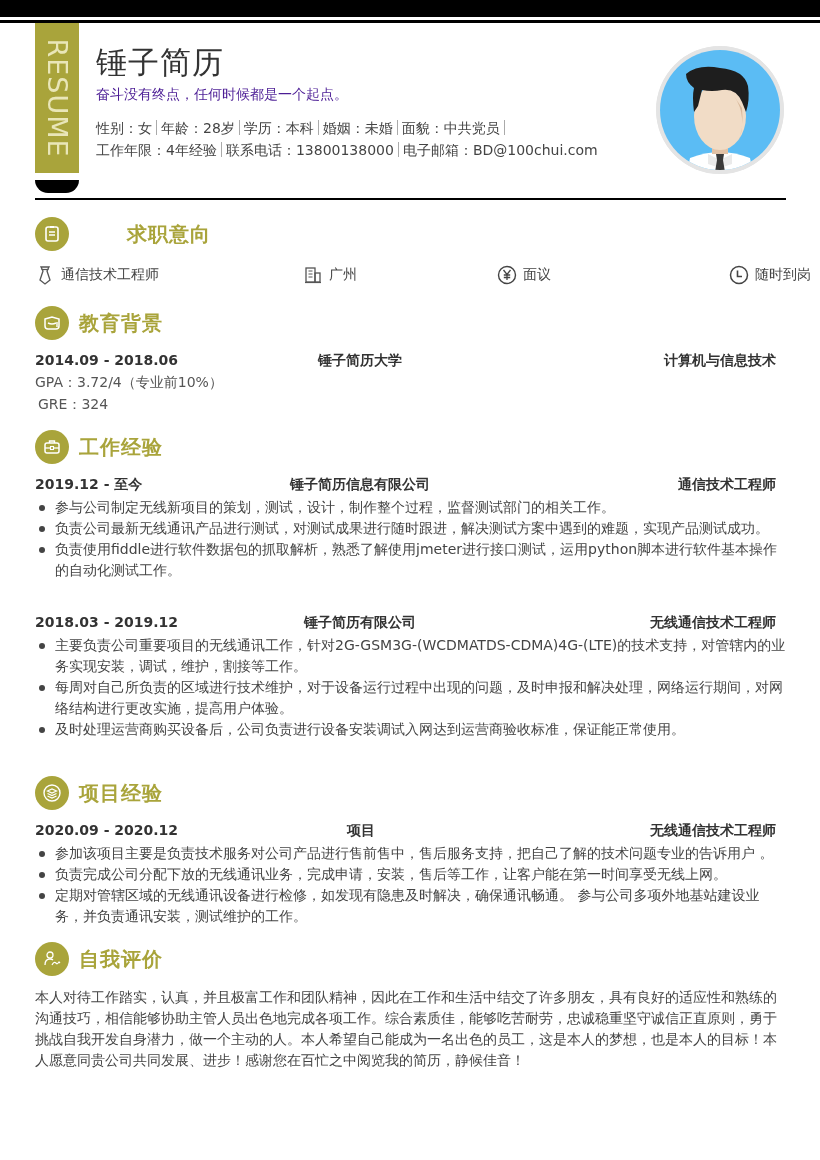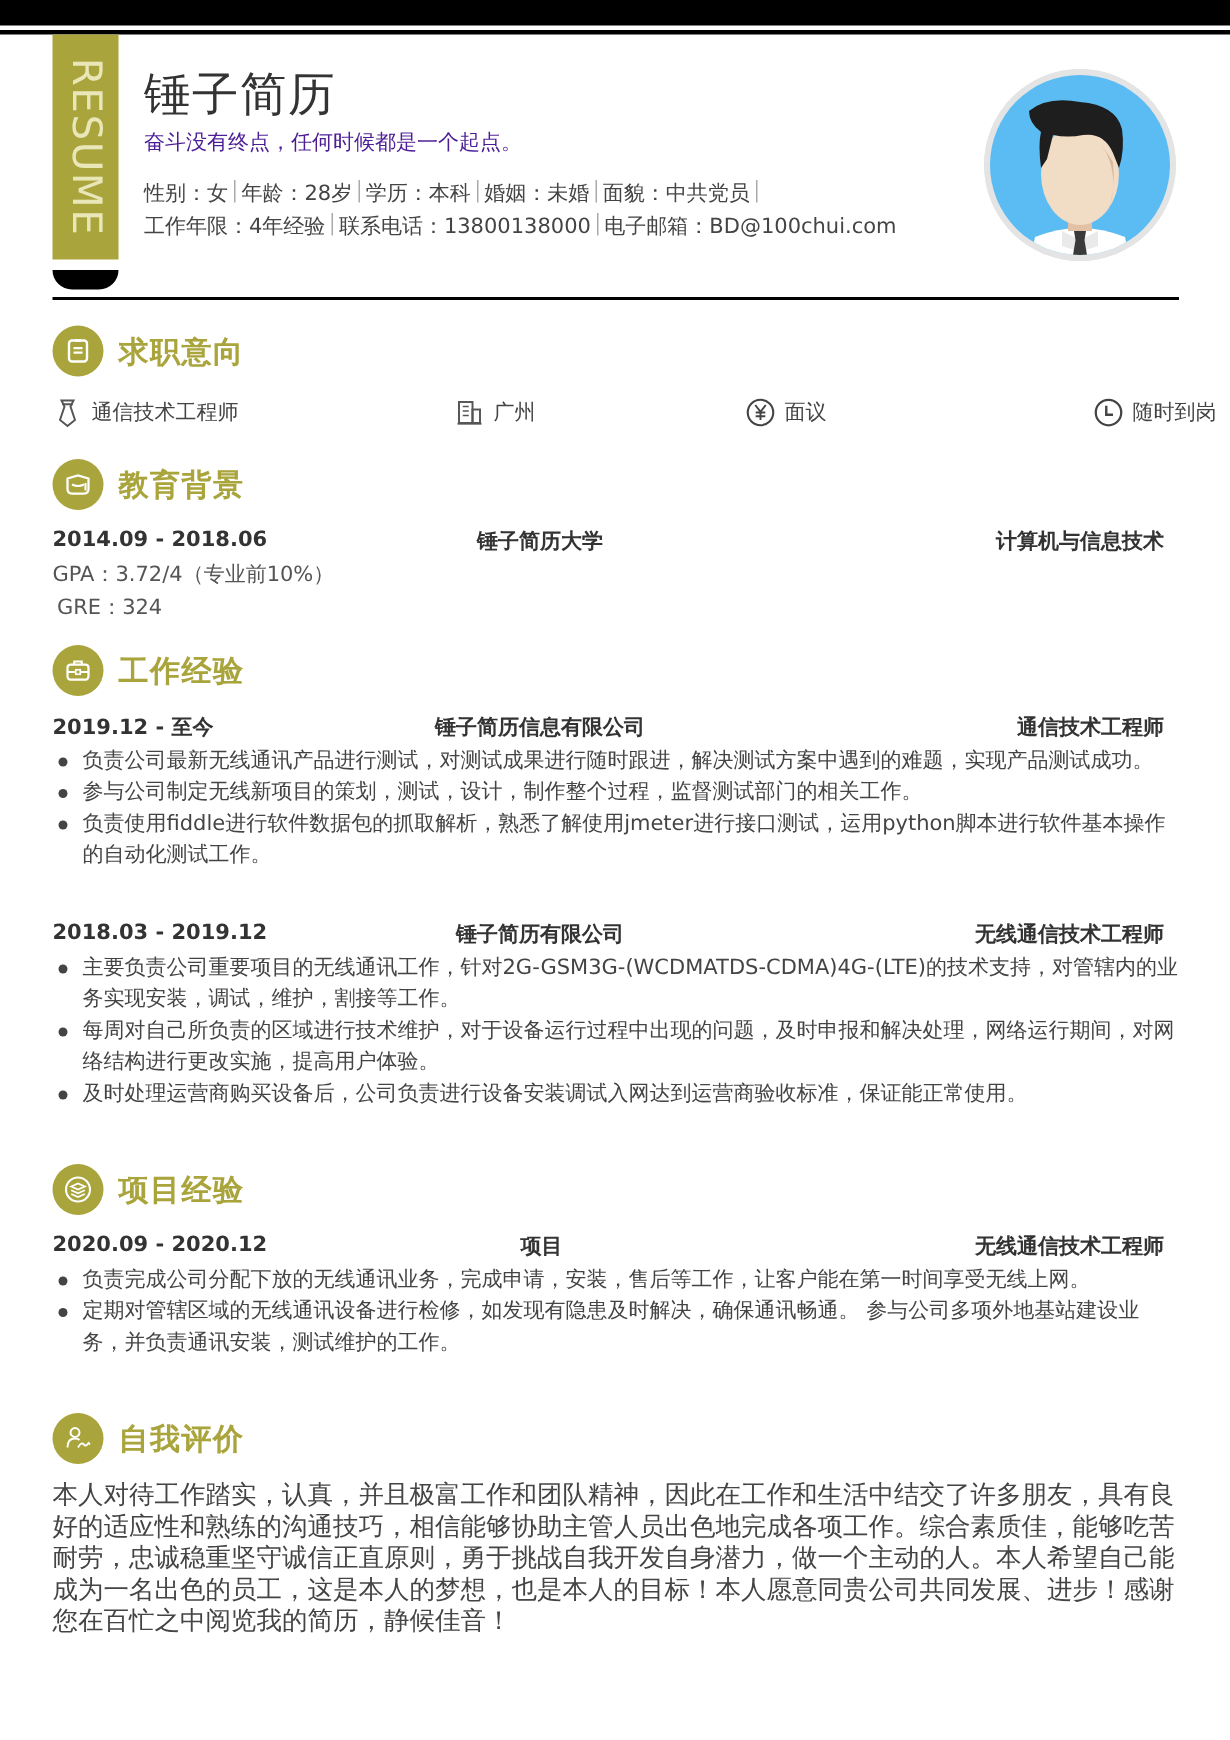--- a/index.html
+++ b/index.html
@@ -42,21 +42,21 @@
   .entry-head .date { position: absolute; left: 0; top: 0; }
   .entry-head .org { position: absolute; top: 0; }
   .entry-head .role { position: absolute; right: 0; top: 0; }
 
   .plain { position: absolute; left: 35px; font-size: 14px; color: #555; white-space: nowrap; }
 
   ul.bullets { position: absolute; left: 35px; width: 751px; list-style: none; font-size: 14px; color: #444; line-height: 21px; }
   ul.bullets li { position: relative; padding-left: 20px; }
   ul.bullets li::before { content: ""; position: absolute; left: 4px; top: 8px; width: 6px; height: 6px; border-radius: 50%; background: #444; }
 
-  .selfeval { position: absolute; left: 35px; top: 987px; width: 751px; font-size: 17px; color: #444; line-height: 21px; }
+  .selfeval { position: absolute; left: 35px; top: 987px; width: 751px; font-size: 14px; color: #444; line-height: 21px; }
 </style>
 </head>
 <body>
 
 <div class="top-bar"></div>
 <div class="top-line"></div>
 
 <div class="resume-tab">
   <span>RESUME</span>
 </div>
@@ -86,21 +86,21 @@
       <rect x="56" y="90" width="16" height="18" fill="#e2c2a6"></rect>
       <ellipse cx="64" cy="70" rx="26" ry="34" fill="#f1dcc6"></ellipse>
       <path d="M78 50 Q92 70 82 98 Q88 80 86 62 Z" fill="#d9b89b"></path>
       <path d="M30 28 Q42 18 64 22 Q88 24 92 40 Q94 54 90 66 L86 56 Q80 42 66 44 Q56 46 46 44 L42 60 L38 66 Q36 50 38 42 Q30 36 30 28 Z" fill="#1e1e1e"></path>
     </g>
   </svg>
 </div>
 
 <div class="header-rule"></div>
 
-<div class="section-title" style="top:217px;">
+<div class="section-title" style="top:217px;gap:48px;">
   <div class="badge">
     <svg width="18" height="18" viewBox="0 0 18 18">
         <rect x="3" y="2" width="12" height="14" rx="2" fill="none" stroke="#fff" stroke-width="1.6"></rect>
         <line x1="6" y1="7" x2="12" y2="7" stroke="#fff" stroke-width="1.5"></line>
         <line x1="6" y1="10" x2="12" y2="10" stroke="#fff" stroke-width="1.5"></line>
         <line x1="7" y1="2" x2="11" y2="2" stroke="#fff" stroke-width="2"></line>
       </svg>
   </div>
   <div class="label">求职意向</div>
 </div>
@@ -178,22 +178,22 @@
   </div>
   <div class="label">工作经验</div>
 </div>
 
 <div class="entry-head" style="top:476px;">
   <span class="date">2019.12 - 至今</span>
   <span class="org" style="left:255px;">锤子简历信息有限公司</span>
   <span class="role">通信技术工程师</span>
 </div>
 <ul class="bullets" style="top:497px;">
+  <li>参与公司制定无线新项目的策划，测试，设计，制作整个过程，监督测试部门的相关工作。</li>
   <li>负责公司最新无线通讯产品进行测试，对测试成果进行随时跟进，解决测试方案中遇到的难题，实现产品测试成功。</li>
-  <li>参与公司制定无线新项目的策划，测试，设计，制作整个过程，监督测试部门的相关工作。</li>
   <li>负责使用fiddle进行软件数据包的抓取解析，熟悉了解使用jmeter进行接口测试，运用python脚本进行软件基本操作的自动化测试工作。</li>
 </ul>
 
 <div class="entry-head" style="top:614px;">
   <span class="date">2018.03 - 2019.12</span>
   <span class="org" style="left:269px;">锤子简历有限公司</span>
   <span class="role">无线通信技术工程师</span>
 </div>
 <ul class="bullets" style="top:635px;">
   <li>主要负责公司重要项目的无线通讯工作，针对2G-GSM3G-(WCDMATDS-CDMA)4G-(LTE)的技术支持，对管辖内的业务实现安装，调试，维护，割接等工作。</li>
@@ -212,20 +212,21 @@
   </div>
   <div class="label">项目经验</div>
 </div>
 
 <div class="entry-head" style="top:822px;">
   <span class="date">2020.09 - 2020.12</span>
   <span class="org" style="left:312px;">项目</span>
   <span class="role">无线通信技术工程师</span>
 </div>
 <ul class="bullets" style="top:843px;">
+  <li>参加该项目主要是负责技术服务对公司产品进行售前售中，售后服务支持，把自己了解的技术问题专业的告诉用户 。</li>
   <li>负责完成公司分配下放的无线通讯业务，完成申请，安装，售后等工作，让客户能在第一时间享受无线上网。</li>
   <li>定期对管辖区域的无线通讯设备进行检修，如发现有隐患及时解决，确保通讯畅通。 参与公司多项外地基站建设业务，并负责通讯安装，测试维护的工作。</li>
 </ul>
 
 <div class="section-title" style="top:942px;">
   <div class="badge">
     <svg width="20" height="18" viewBox="0 0 20 18">
         <circle cx="8" cy="5" r="3" fill="none" stroke="#fff" stroke-width="1.3"></circle>
         <path d="M3 15 Q3 9 8 9 Q10 9 11 10" fill="none" stroke="#fff" stroke-width="1.3"></path>
         <path d="M10 15 Q12 11 14 13 Q15 15 17 12 L18 13" fill="none" stroke="#fff" stroke-width="1.2"></path>

